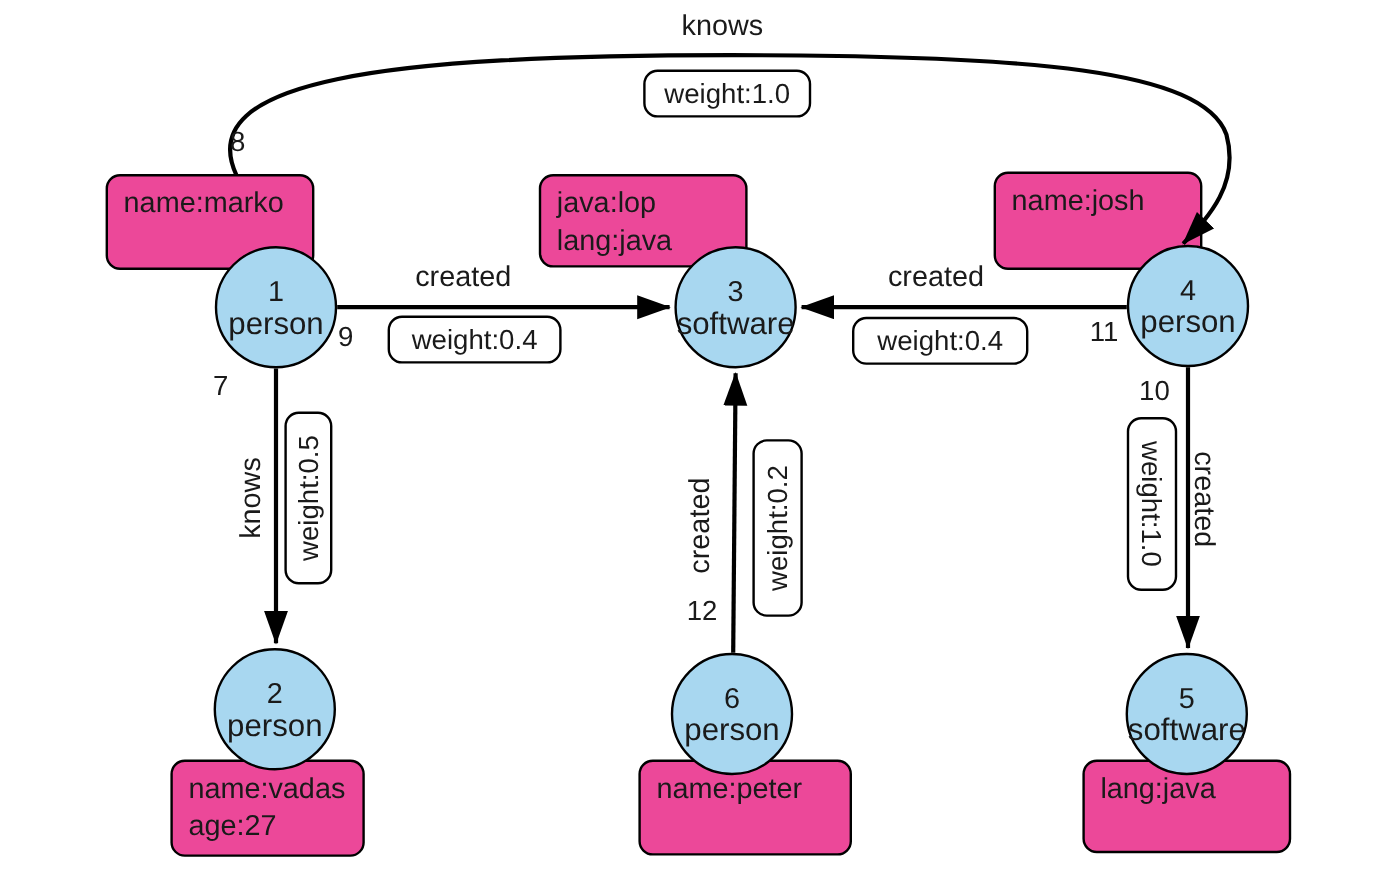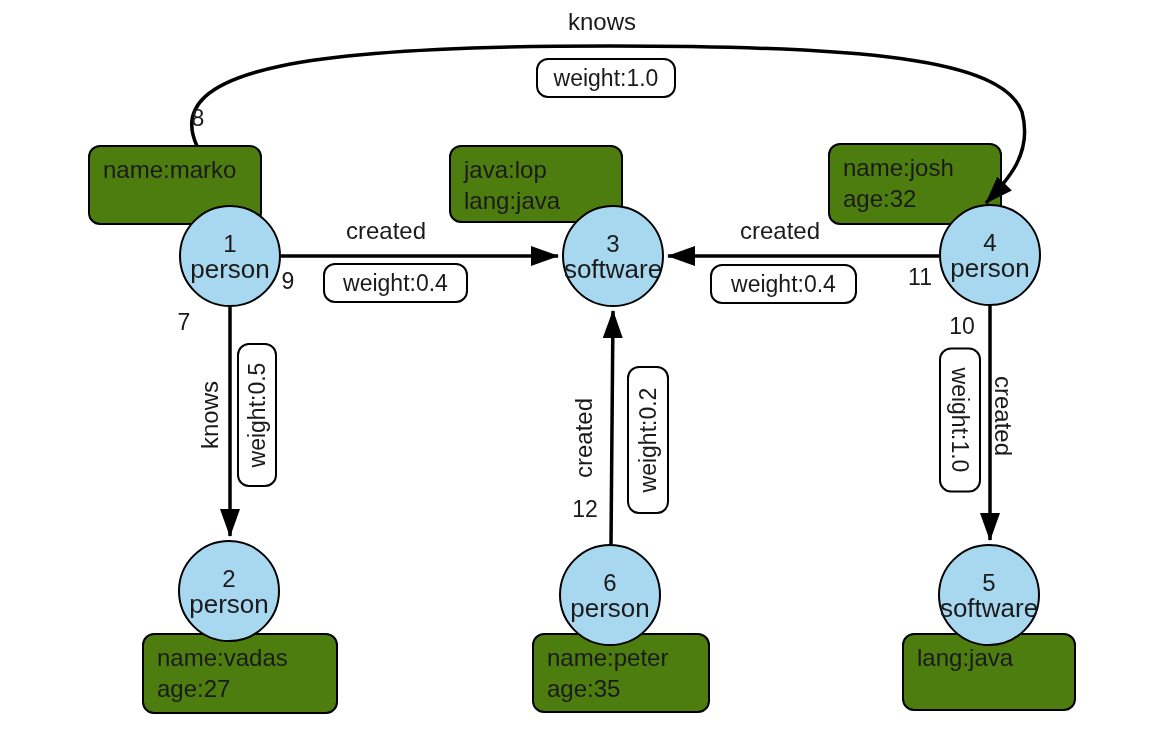--- a/index.html
+++ b/index.html
@@ -2,21 +2,21 @@
 <html><head>
 <meta charset="utf-8">
 <style>
   html,body { margin:0; padding:0; background:#ffffff; }
   #canvas {
     position:relative; width:1160px; height:732px; background:#ffffff;
     font-family:"Liberation Sans", sans-serif; color:#1a1a1a; overflow:hidden;
   }
   #edges { position:absolute; left:0; top:0; z-index:2; }
   .prop-box {
-    position:absolute; box-sizing:border-box; background:#4d7c0f;
+    position:absolute; box-sizing:border-box; background:#ec4899;
     border:2.5px solid #000; border-radius:12px; padding:7px 0 0 13px;
     font-size:24px; line-height:31px; z-index:1; white-space:nowrap;
   }
   .node {
     position:absolute; width:102px; height:102px; border-radius:50%;
     background:#a8d7f0; border:2.5px solid #000; box-sizing:border-box;
     display:flex; flex-direction:column; align-items:center; justify-content:center;
     z-index:3; text-align:center;
   }
   .node-id { font-size:24px; line-height:26px; }
@@ -66,29 +66,27 @@
 
   <div class="prop-box" style="left:88px;top:145px;width:174px;height:80px">
     <div>name:marko</div>
   </div>
   <div class="prop-box" style="left:449px;top:145px;width:174px;height:78px">
     <div>java:lop</div>
     <div>lang:java</div>
   </div>
   <div class="prop-box" style="left:828px;top:143px;width:174px;height:82px">
     <div>name:josh</div>
-    <div>age:32</div>
   </div>
-  <div class="prop-box" style="left:142px;top:633px;width:196px;height:81px">
+  <div class="prop-box" style="left:142px;top:633px;width:162px;height:81px">
     <div>name:vadas</div>
     <div>age:27</div>
   </div>
   <div class="prop-box" style="left:532px;top:633px;width:178px;height:80px">
     <div>name:peter</div>
-    <div>age:35</div>
   </div>
   <div class="prop-box" style="left:902px;top:633px;width:174px;height:78px">
     <div>lang:java</div>
   </div>
 
   <div class="node" style="left:179px;top:205px">
     <div class="node-id">1</div>
     <div class="node-label">person</div>
   </div>
   <div class="node" style="left:562px;top:205px">

